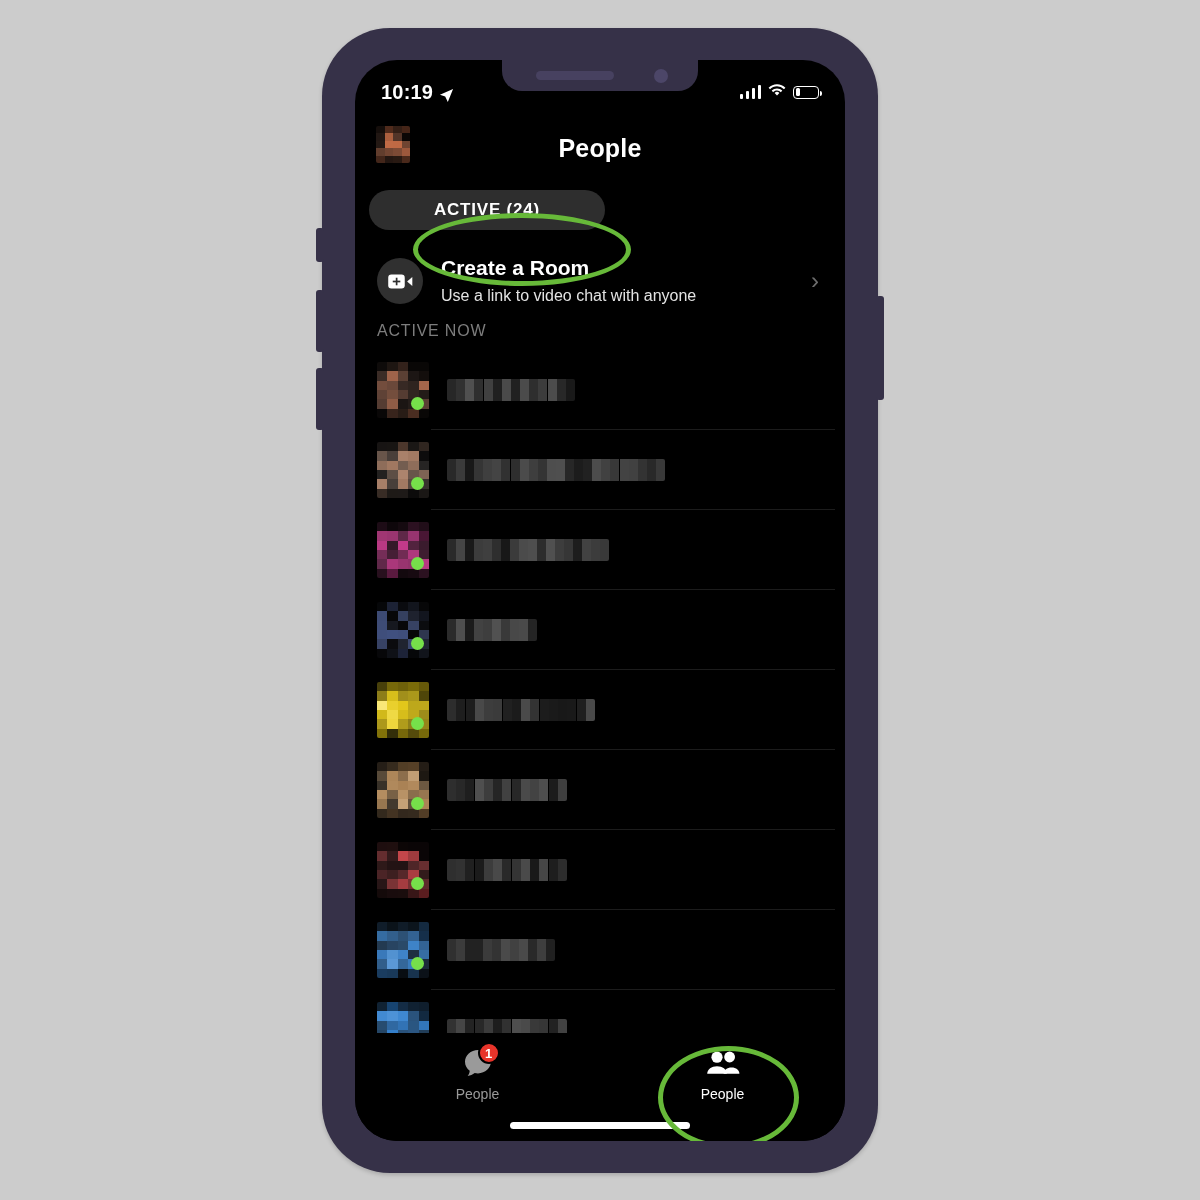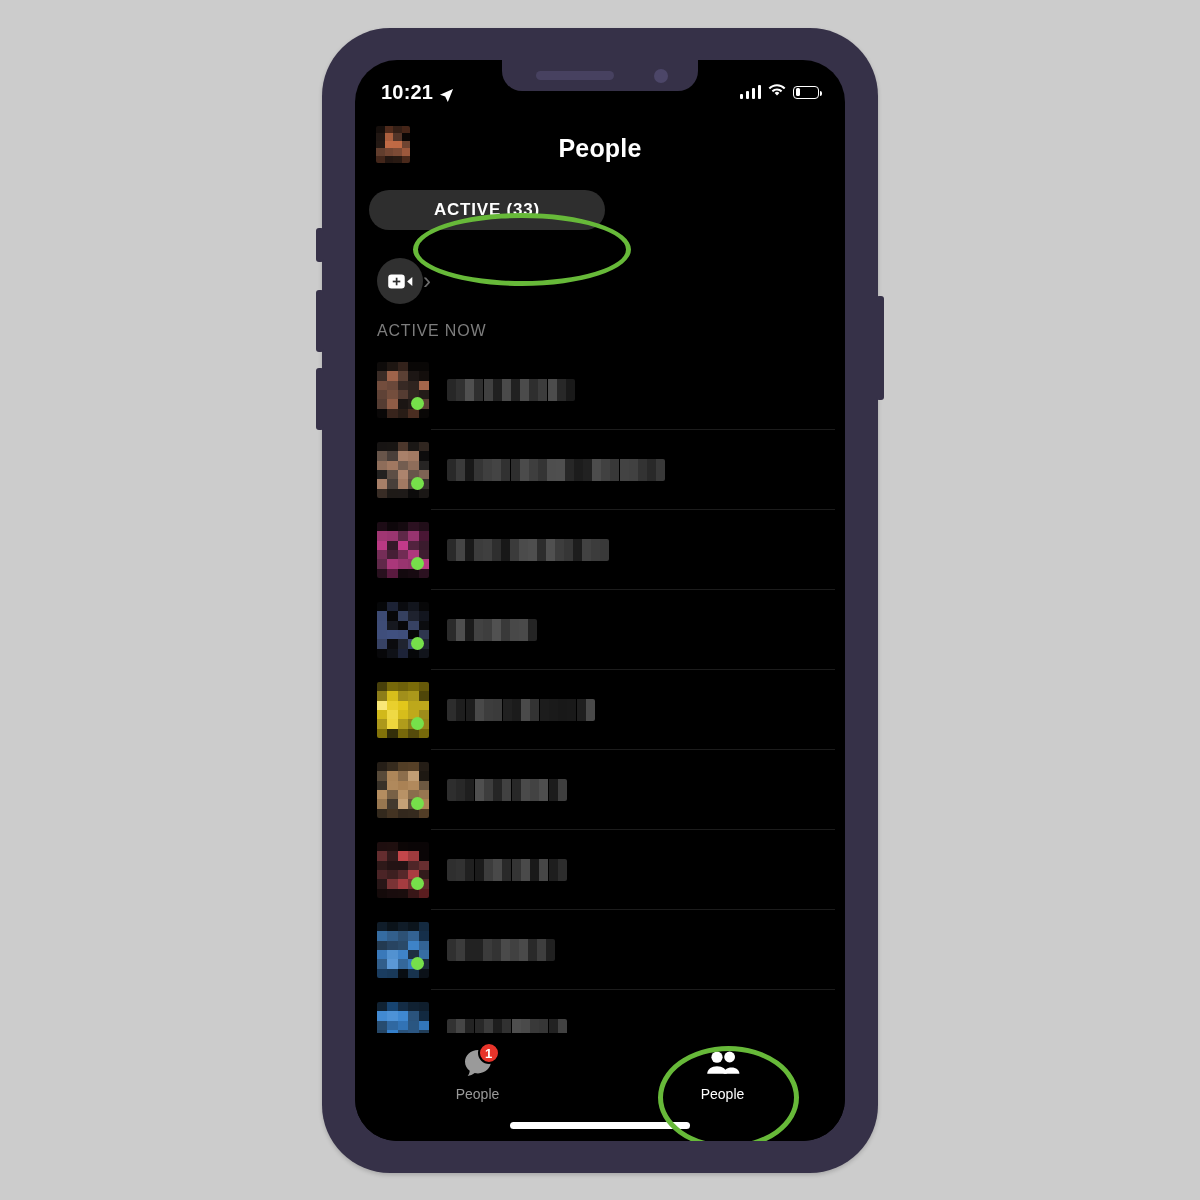--- a/index.html
+++ b/index.html
@@ -188,21 +188,21 @@
 
   <div class="screen">
 
     <div class="notch">
       <div class="notch-speaker"></div>
       <div class="notch-cam"></div>
     </div>
 
     <div class="statusbar">
       <div class="sb-left">
-        <span>10:21</span>
+        <span>10:19</span>
         <span class="loc-arrow">
           <svg viewBox="0 0 16 16" width="15" height="15">
               <path d="M15 1 1 7.2l5.6 1.9L9.4 15z" fill="#fff"></path>
             </svg>
         </span>
       </div>
       <div class="sb-right">
         <span class="bars">
             <i></i>
             <i></i>
@@ -245,32 +245,36 @@
             <span style="background: rgb(35, 22, 17);"></span>
             <span style="background: rgb(40, 25, 18);"></span>
             <span style="background: rgb(74, 41, 27);"></span>
           </div>
       </div>
       <div class="header-title">People</div>
     </div>
 
     <div class="segrow">
       <div class="seg-pill">
-        <span>ACTIVE (33)</span>
+        <span>ACTIVE (24)</span>
       </div>
     </div>
 
     <div class="room">
       <div class="room-icon">
         <svg viewBox="0 0 26 18" width="25" height="17">
           <rect x="0" y="1.5" width="17.5" height="15" rx="3.4" fill="#fff"></rect>
           <path d="M20 9 25.5 4.2v9.6z" fill="#fff"></path>
           <rect x="8" y="5" width="1.8" height="8" fill="#303030"></rect>
           <rect x="4.8" y="8.1" width="8" height="1.8" fill="#303030"></rect>
         </svg>
+      </div>
+      <div class="room-text">
+        <div class="room-title">Create a Room</div>
+        <div class="room-sub">Use a link to video chat with anyone</div>
       </div>
       <div class="chev">›</div>
     </div>
 
     <div class="seclabel">ACTIVE NOW</div>
 
     <div class="list" id="active-list">
         <div class="row">
           <div class="row-av">
             <div class="px" style="grid-template-columns: repeat(5, 1fr); grid-template-rows: repeat(6, 1fr);">

